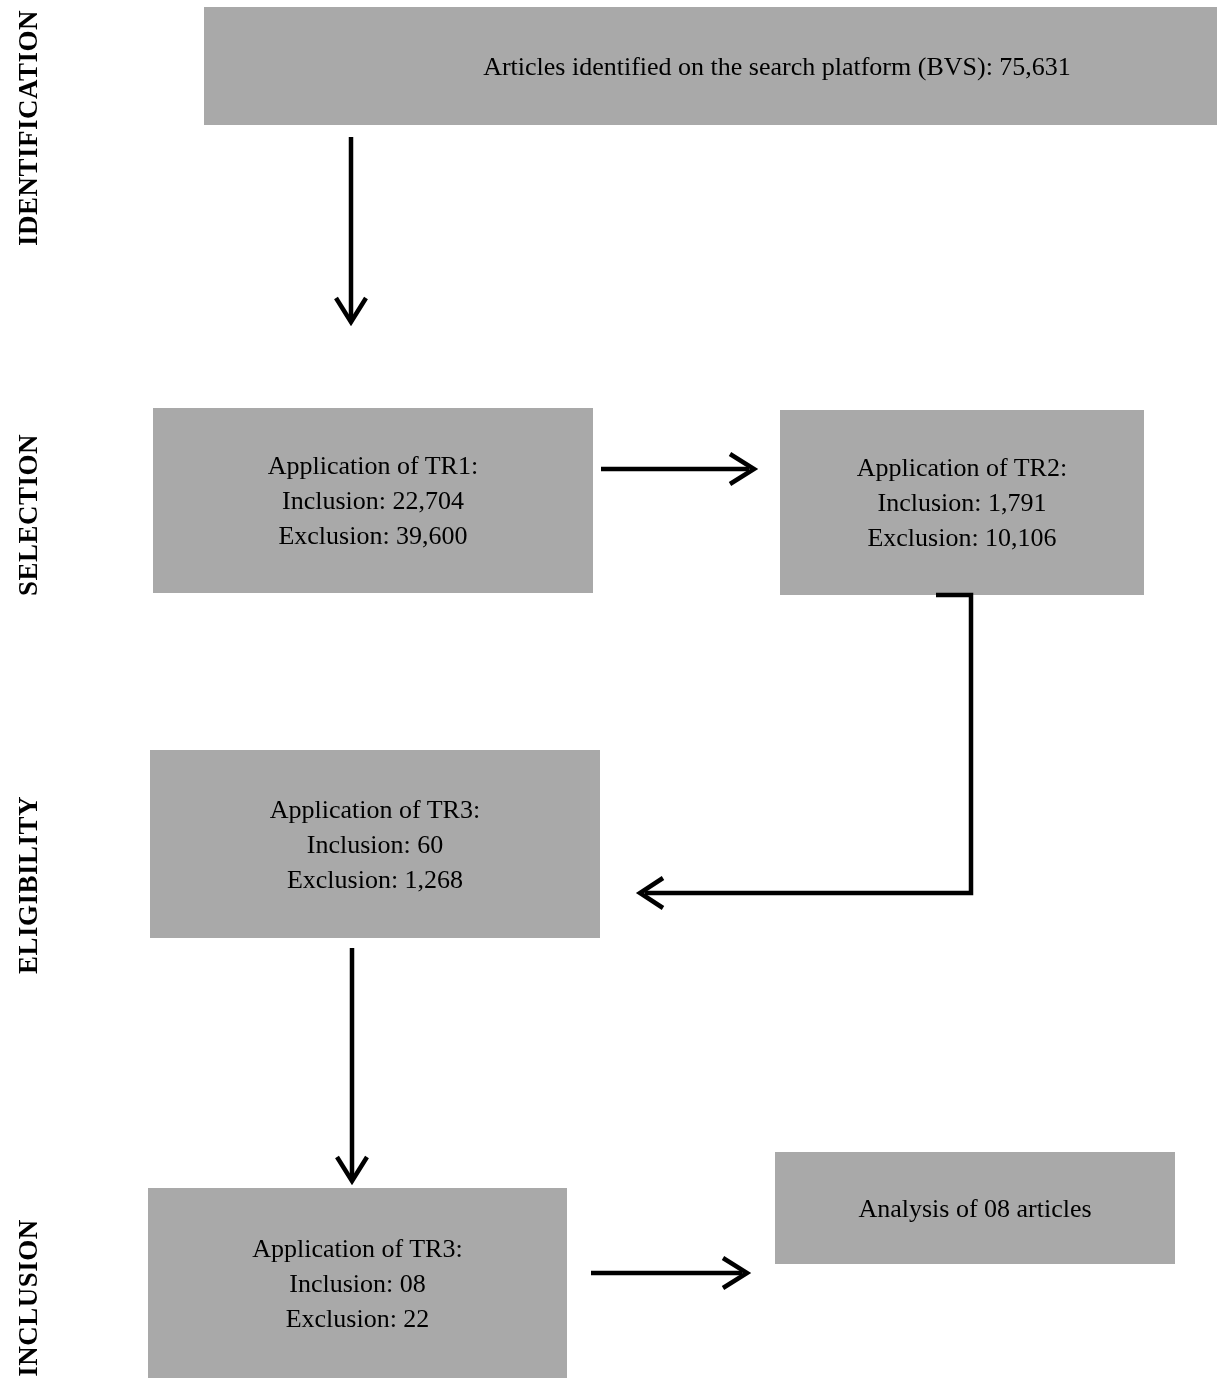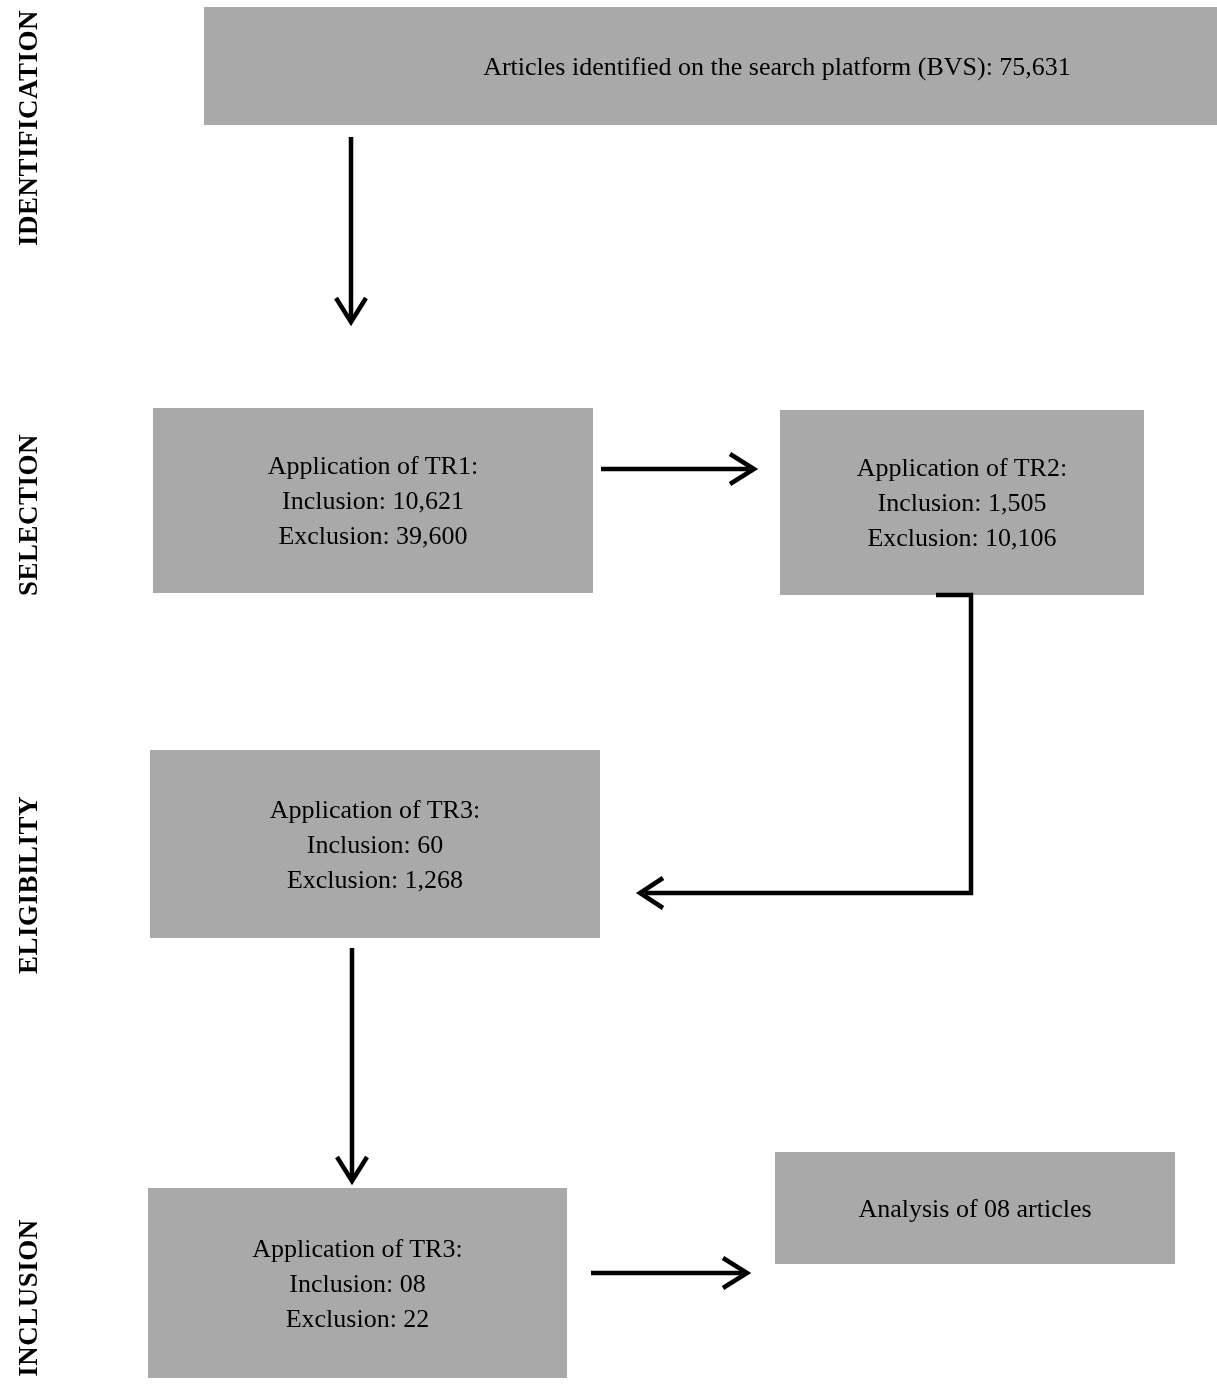--- a/index.html
+++ b/index.html
@@ -61,27 +61,27 @@
   <div class="stage-label" style="left:-122px;top:497px;">SELECTION</div>
   <div class="stage-label" style="left:-122px;top:867px;">ELIGIBILITY</div>
   <div class="stage-label" style="left:-122px;top:1280px;">INCLUSION</div>
 
   <div class="box" style="left:156px;top:7px;width:1146px;height:118px;margin-left:48px;">
     <span>Articles identified on the search platform (BVS): 75,631</span>
   </div>
 
   <div class="box" style="left:153px;top:408px;width:440px;height:185px;font-family:Liberation Serif, serif;">
     <span>Application of TR1:</span>
-    <span>Inclusion: 10,621</span>
+    <span>Inclusion: 22,704</span>
     <span>Exclusion: 39,600</span>
   </div>
 
   <div class="box" style="left:780px;top:410px;width:364px;height:185px;">
     <span>Application of TR2:</span>
-    <span>Inclusion: 1,505</span>
+    <span>Inclusion: 1,791</span>
     <span>Exclusion: 10,106</span>
   </div>
 
   <div class="box" style="left:150px;top:750px;width:450px;height:188px;">
     <span>Application of TR3:</span>
     <span>Inclusion: 60</span>
     <span>Exclusion: 1,268</span>
   </div>
 
   <div class="box" style="left:148px;top:1188px;width:419px;height:190px;">

